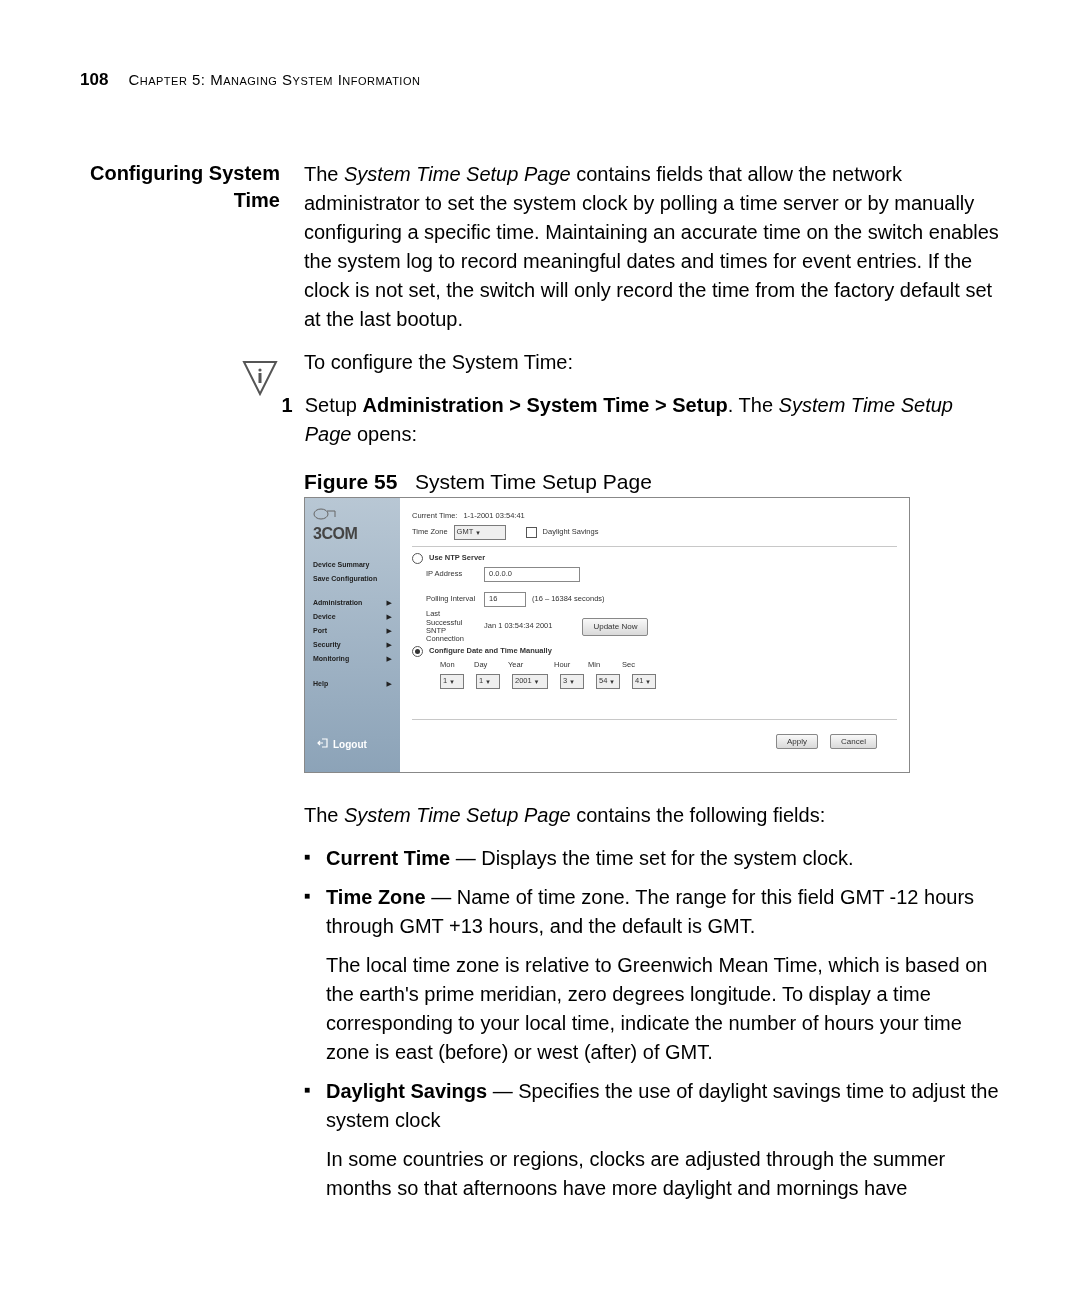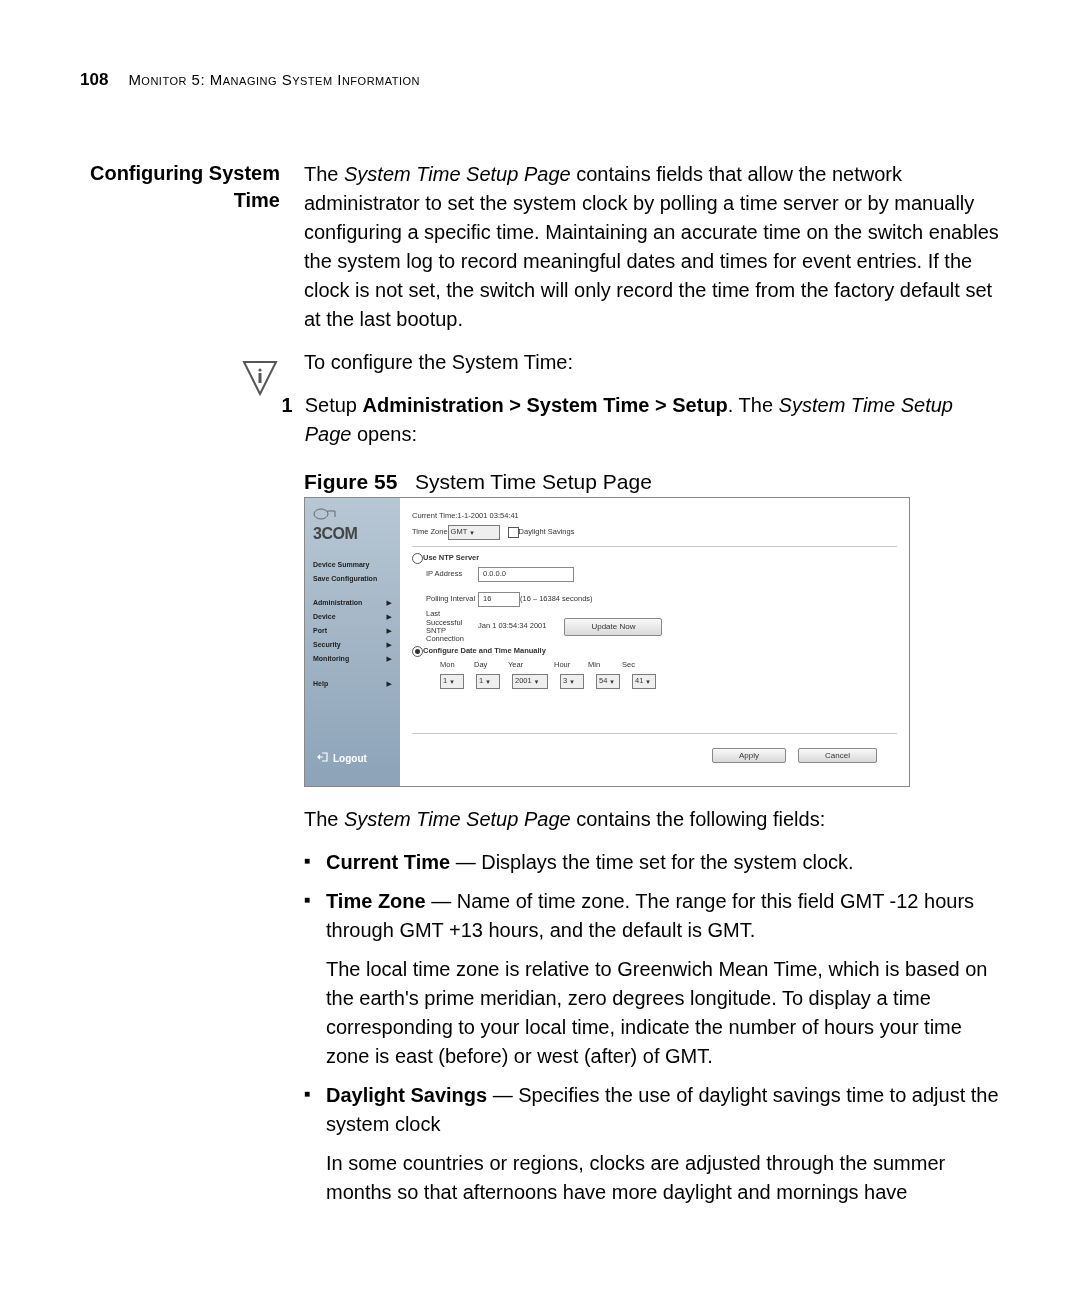--- a/index.html
+++ b/index.html
@@ -126,48 +126,48 @@
     border-radius: 3px 3px 0 0;
     color: #3a66c0;
     font-size: 8px;
     position: relative;
     top: 3px;
   }
   .ss-panel {
     padding: 10px 12px 10px 12px;
     font-size: 7.5px;
   }
-  .ss-row { display:flex; align-items:center; margin: 3px 0; }
+  .ss-row { display:flex; align-items:center; gap:6px; margin: 3px 0; }
   .ss-input { border: 1px solid #888; background:#fff; padding:1px 4px; font-size:7.5px; height:11px; }
   .ss-select { border:1px solid #7a7a7a; background:#efefef; padding:0 2px; height:13px; display:inline-flex; align-items:center;}
   .ss-select::after{content:"▾"; font-size:7px; margin-left:3px;}
   .ss-radio, .ss-check { width:9px;height:9px;border:1px solid #555;border-radius:50%;display:inline-block;vertical-align:middle;}
   .ss-check{border-radius:0;}
   .ss-radio.sel::after{content:"";display:block;width:5px;height:5px;background:#333;border-radius:50%;margin:2px;}
-  .ss-button{ border:1px solid #888; background:linear-gradient(#f9f9f9,#d9d9d9); padding:2px 26px; font-size:8px; border-radius:2px;}
+  .ss-button{ border:1px solid #888; background:linear-gradient(#f9f9f9,#d9d9d9); padding:2px 10px; font-size:8px; border-radius:2px;}
   .ss-label-col{ width:52px; }
-  .ss-footer-btns{ text-align:right; padding: 16px 20px 14px 0; border-top:1px solid #c8c8c8; margin-top:44px;}
+  .ss-footer-btns{ text-align:right; padding: 16px 20px 14px 0; border-top:1px solid #c8c8c8; margin-top:30px;}
   .ss-hr{ border-top:1px solid #c8c8c8; margin:6px 0;}
   .ss-field-gap{ height: 4px; }
   .caret{font-size:7px;}
 
   
   ul.fields { list-style: none; padding-left: 22px; margin: 0;}
   ul.fields > li { position: relative; margin-bottom: 10px; line-height:1.45;}
   ul.fields > li::before { content:"■"; font-size:10px; position:absolute; left:-22px; top:6px;}
   ul.fields p { margin: 10px 0 0 0; }
 </style>
 </head>
 <body>
 
 <div class="page">
 
   <div class="header-line">
     <span class="page-number">108</span>
-    <span class="chapter-title">Monitor 5: Managing System Information</span>
+    <span class="chapter-title">Chapter 5: Managing System Information</span>
   </div>
 
   <div class="content-grid">
 
     <div class="left-col">
       <div class="section-heading">Configuring System Time</div>
     </div>
     <div class="body-text">
       <p>
         The <span class="italic">System Time Setup Page</span> contains fields that allow the network administrator to set the system clock by polling a time server or by manually configuring a specific time. Maintaining an accurate time on the switch enables the system log to record meaningful dates and times for event entries. If the clock is not set, the switch will only record the time from the factory default set at the last bootup.
@@ -318,21 +318,21 @@
 
             <div class="ss-footer-btns">
               <span class="ss-button">Apply</span>
               <span style="display:inline-block;width:8px"></span>
               <span class="ss-button">Cancel</span>
             </div>
           </div>
         </div>
       </div>
 
-      <p style="margin-top:18px">
+      <p style="margin-top:28px">
         The <span class="italic">System Time Setup Page</span> contains the following fields:
       </p>
 
       <ul class="fields body-text">
         <li>
           <b>Current Time</b><span> — Displays the time set for the system clock.</span>
         </li>
         <li>
           <b>Time Zone</b><span> — Name of time zone. The range for this field GMT -12 hours through GMT +13 hours, and the default is GMT.</span>
           <p>The local time zone is relative to Greenwich Mean Time, which is based on the earth's prime meridian, zero degrees longitude. To display a time corresponding to your local time, indicate the number of hours your time zone is east (before) or west (after) of GMT.</p>

